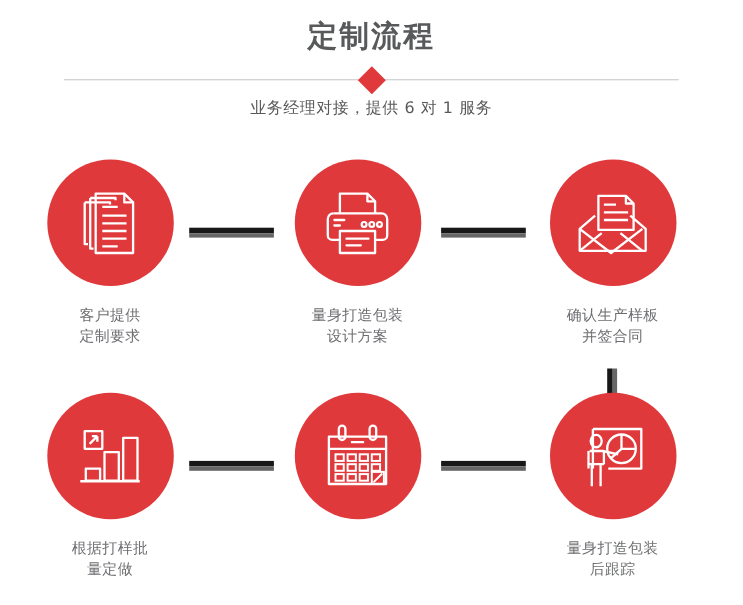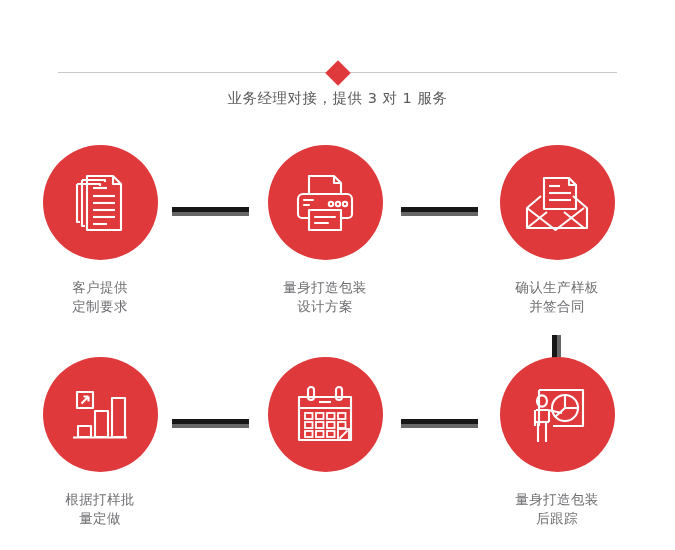--- a/index.html
+++ b/index.html
@@ -147,27 +147,28 @@
   .conn-h.h-r0-a { left: 172px; top: 62px; }
   .conn-h.h-r0-b { left: 401px; top: 62px; }
   .conn-h.h-r1-a { left: 172px; top: 274px; }
   .conn-h.h-r1-b { left: 401px; top: 274px; }
   .conn-v.v-right { left: 552px; top: 190px; }
 </style>
 </head>
 <body>
 
 <div class="header">
+  <div class="page-title">定制流程</div>
 
   <div class="divider-wrap">
     <div class="divider-line"></div>
     <div class="divider-diamond"></div>
   </div>
 
-  <div class="subtitle">业务经理对接，提供 3 对 1 服务</div>
+  <div class="subtitle">业务经理对接，提供 6 对 1 服务</div>
 </div>
 
 <div class="flow">
 
   <div class="conn-h h-r0-a">
     <div class="bar-dark"></div>
     <div class="bar-grey"></div>
   </div>
   <div class="conn-h h-r0-b">
     <div class="bar-dark"></div>

